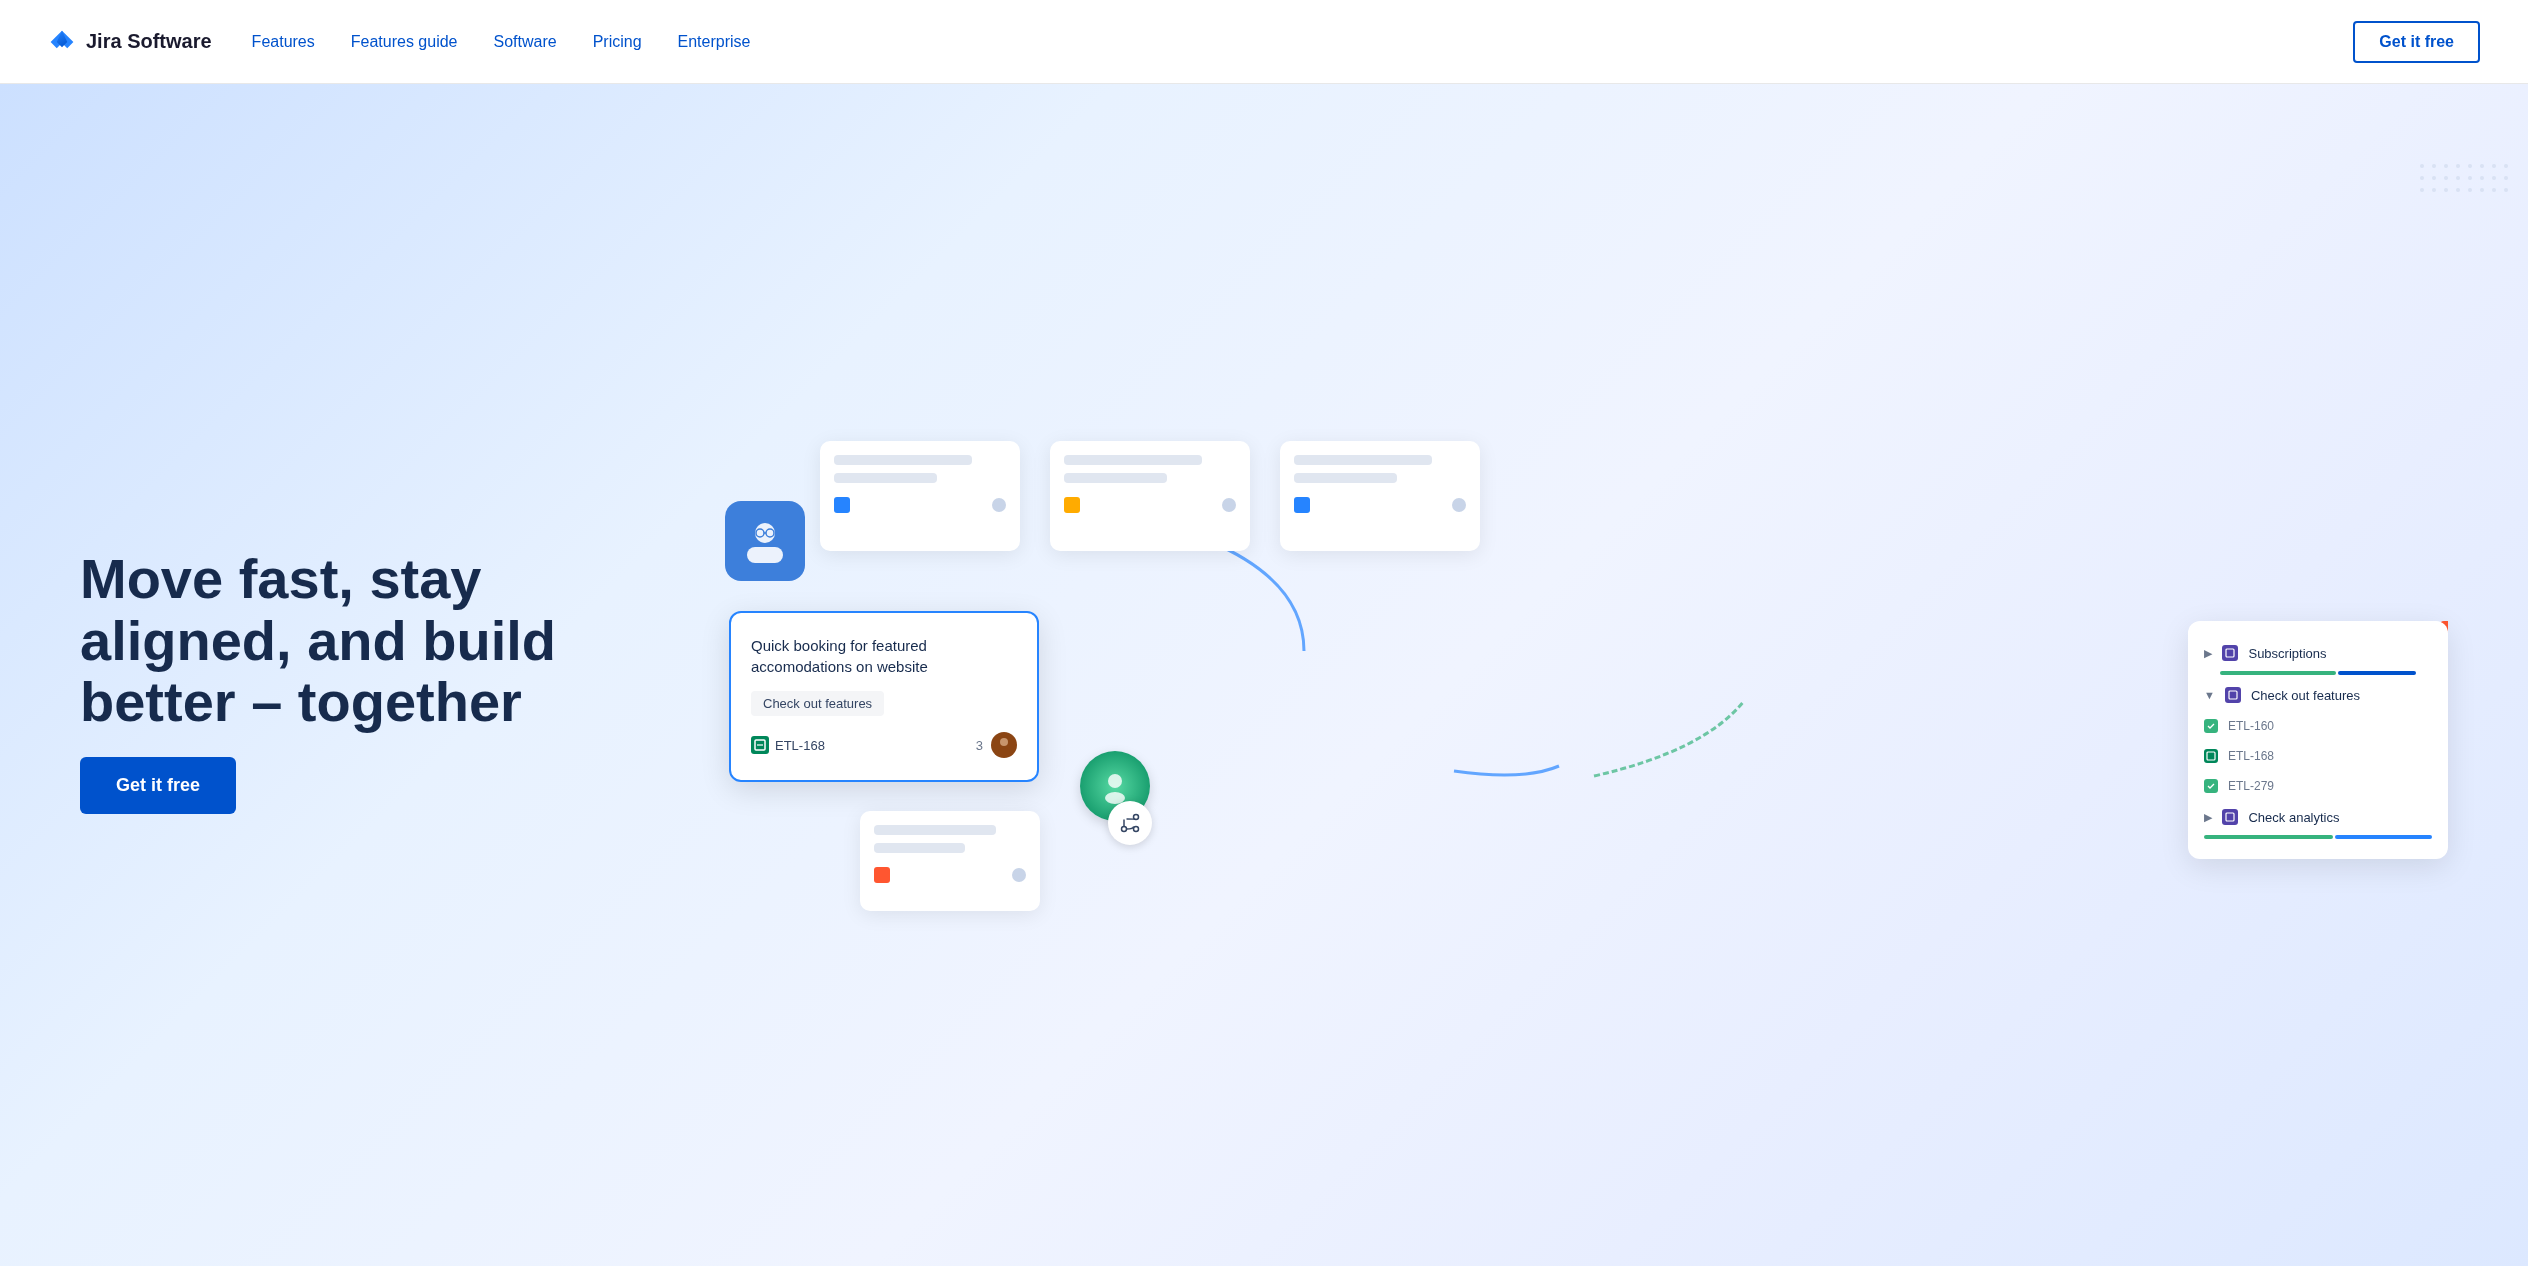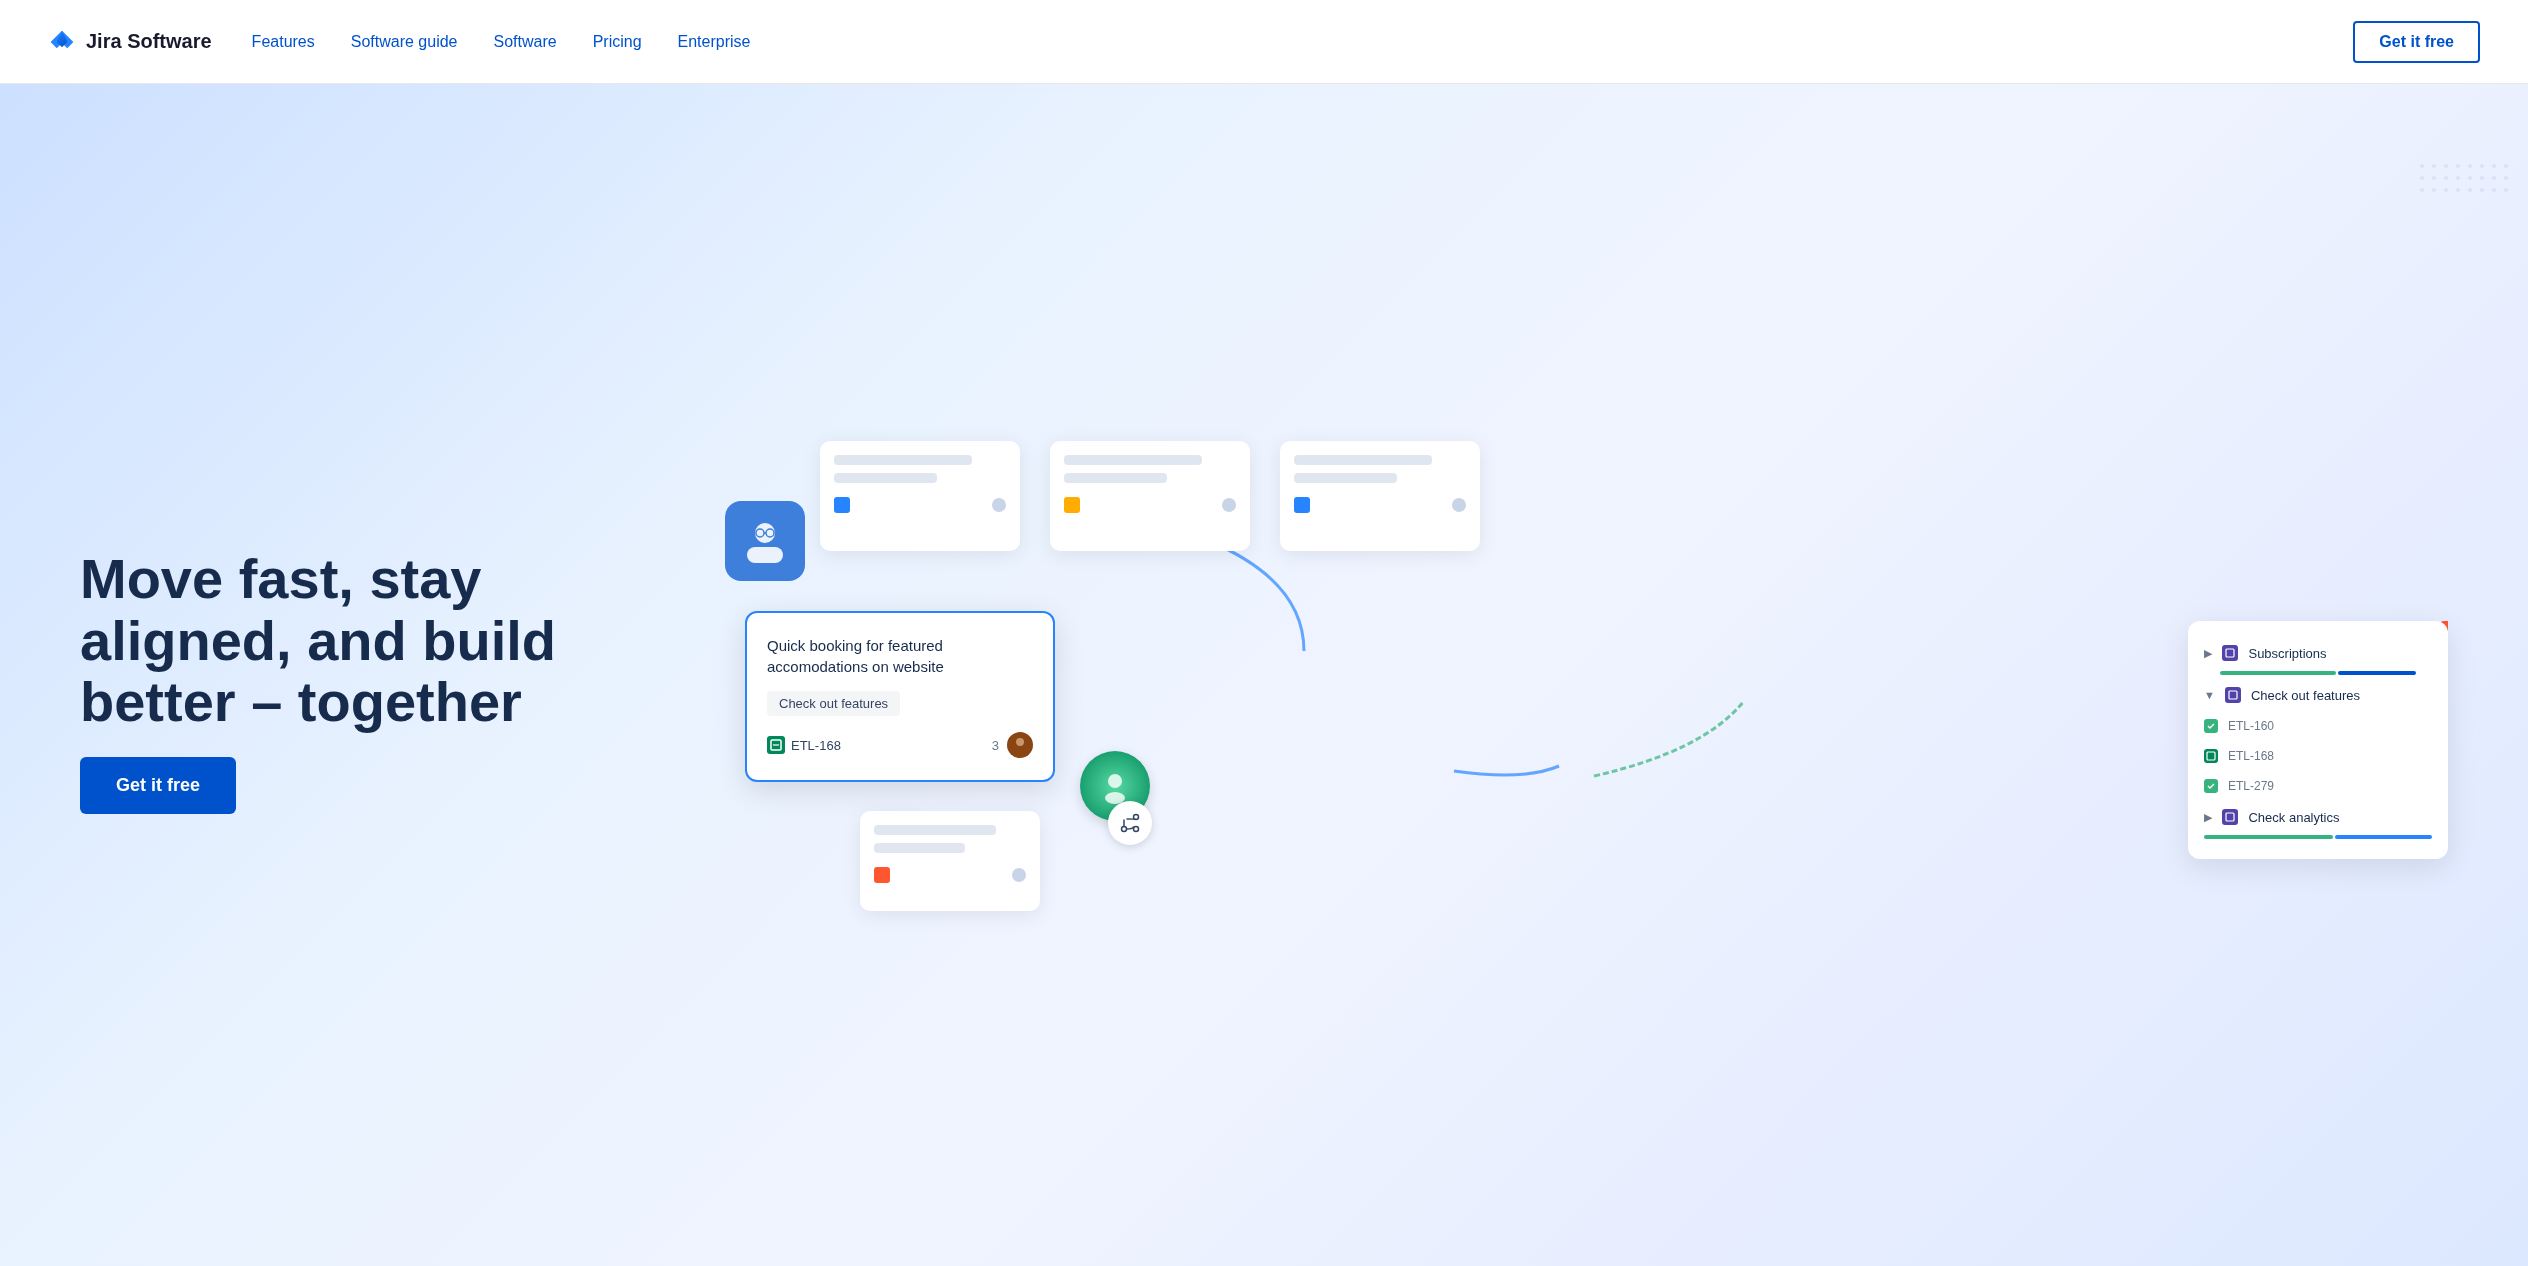--- a/index.html
+++ b/index.html
@@ -69,21 +69,21 @@
       position: absolute; top: 120px; left: 65px;
       display: flex; align-items: center; justify-content: center;
     }
     .avatar-blue svg { width: 52px; height: 52px; }
 
     
     .feature-card {
       width: 310px; background: #fff; border-radius: 12px;
       box-shadow: 0 8px 30px rgba(0,0,0,0.12);
       border: 2px solid #2684ff;
-      position: absolute; top: 230px; left: 85px;
+      position: absolute; top: 230px; left: 69px;
       padding: 22px 20px;
     }
     .feature-card-title { font-size: 15px; color: #172b4d; margin-bottom: 14px; line-height: 1.4; }
     .feature-tag {
       display: inline-block; background: #f4f5f7; border-radius: 4px;
       padding: 5px 12px; font-size: 13px; color: #344563; margin-bottom: 16px;
     }
     .feature-card-footer { display: flex; align-items: center; justify-content: space-between; }
     .feature-id { display: flex; align-items: center; gap: 6px; font-size: 13px; color: #344563; }
     .feature-id-icon { width: 18px; height: 18px; background: #00875a; border-radius: 3px; display: flex; align-items: center; justify-content: center; }
@@ -159,21 +159,21 @@
           <linearGradient id="grad1" x1="10" y1="3" x2="22" y2="22" gradientUnits="userSpaceOnUse">
             <stop offset="0%" stop-color="#2684FF"></stop>
             <stop offset="100%" stop-color="#0052cc"></stop>
           </linearGradient>
         </defs>
       </svg>
       <span class="nav-logo-text">Jira Software</span>
     </a>
     <div class="nav-links">
       <a class="nav-link" href="#">Features</a>
-      <a class="nav-link" href="#">Software guide</a>
+      <a class="nav-link" href="#">Features guide</a>
       <a class="nav-link" href="#">Software</a>
       <a class="nav-link" href="#">Pricing</a>
       <a class="nav-link" href="#">Enterprise</a>
     </div>
   </div>
   <button class="nav-cta">Get it free</button>
 </nav>
 
 <section class="hero">
 

